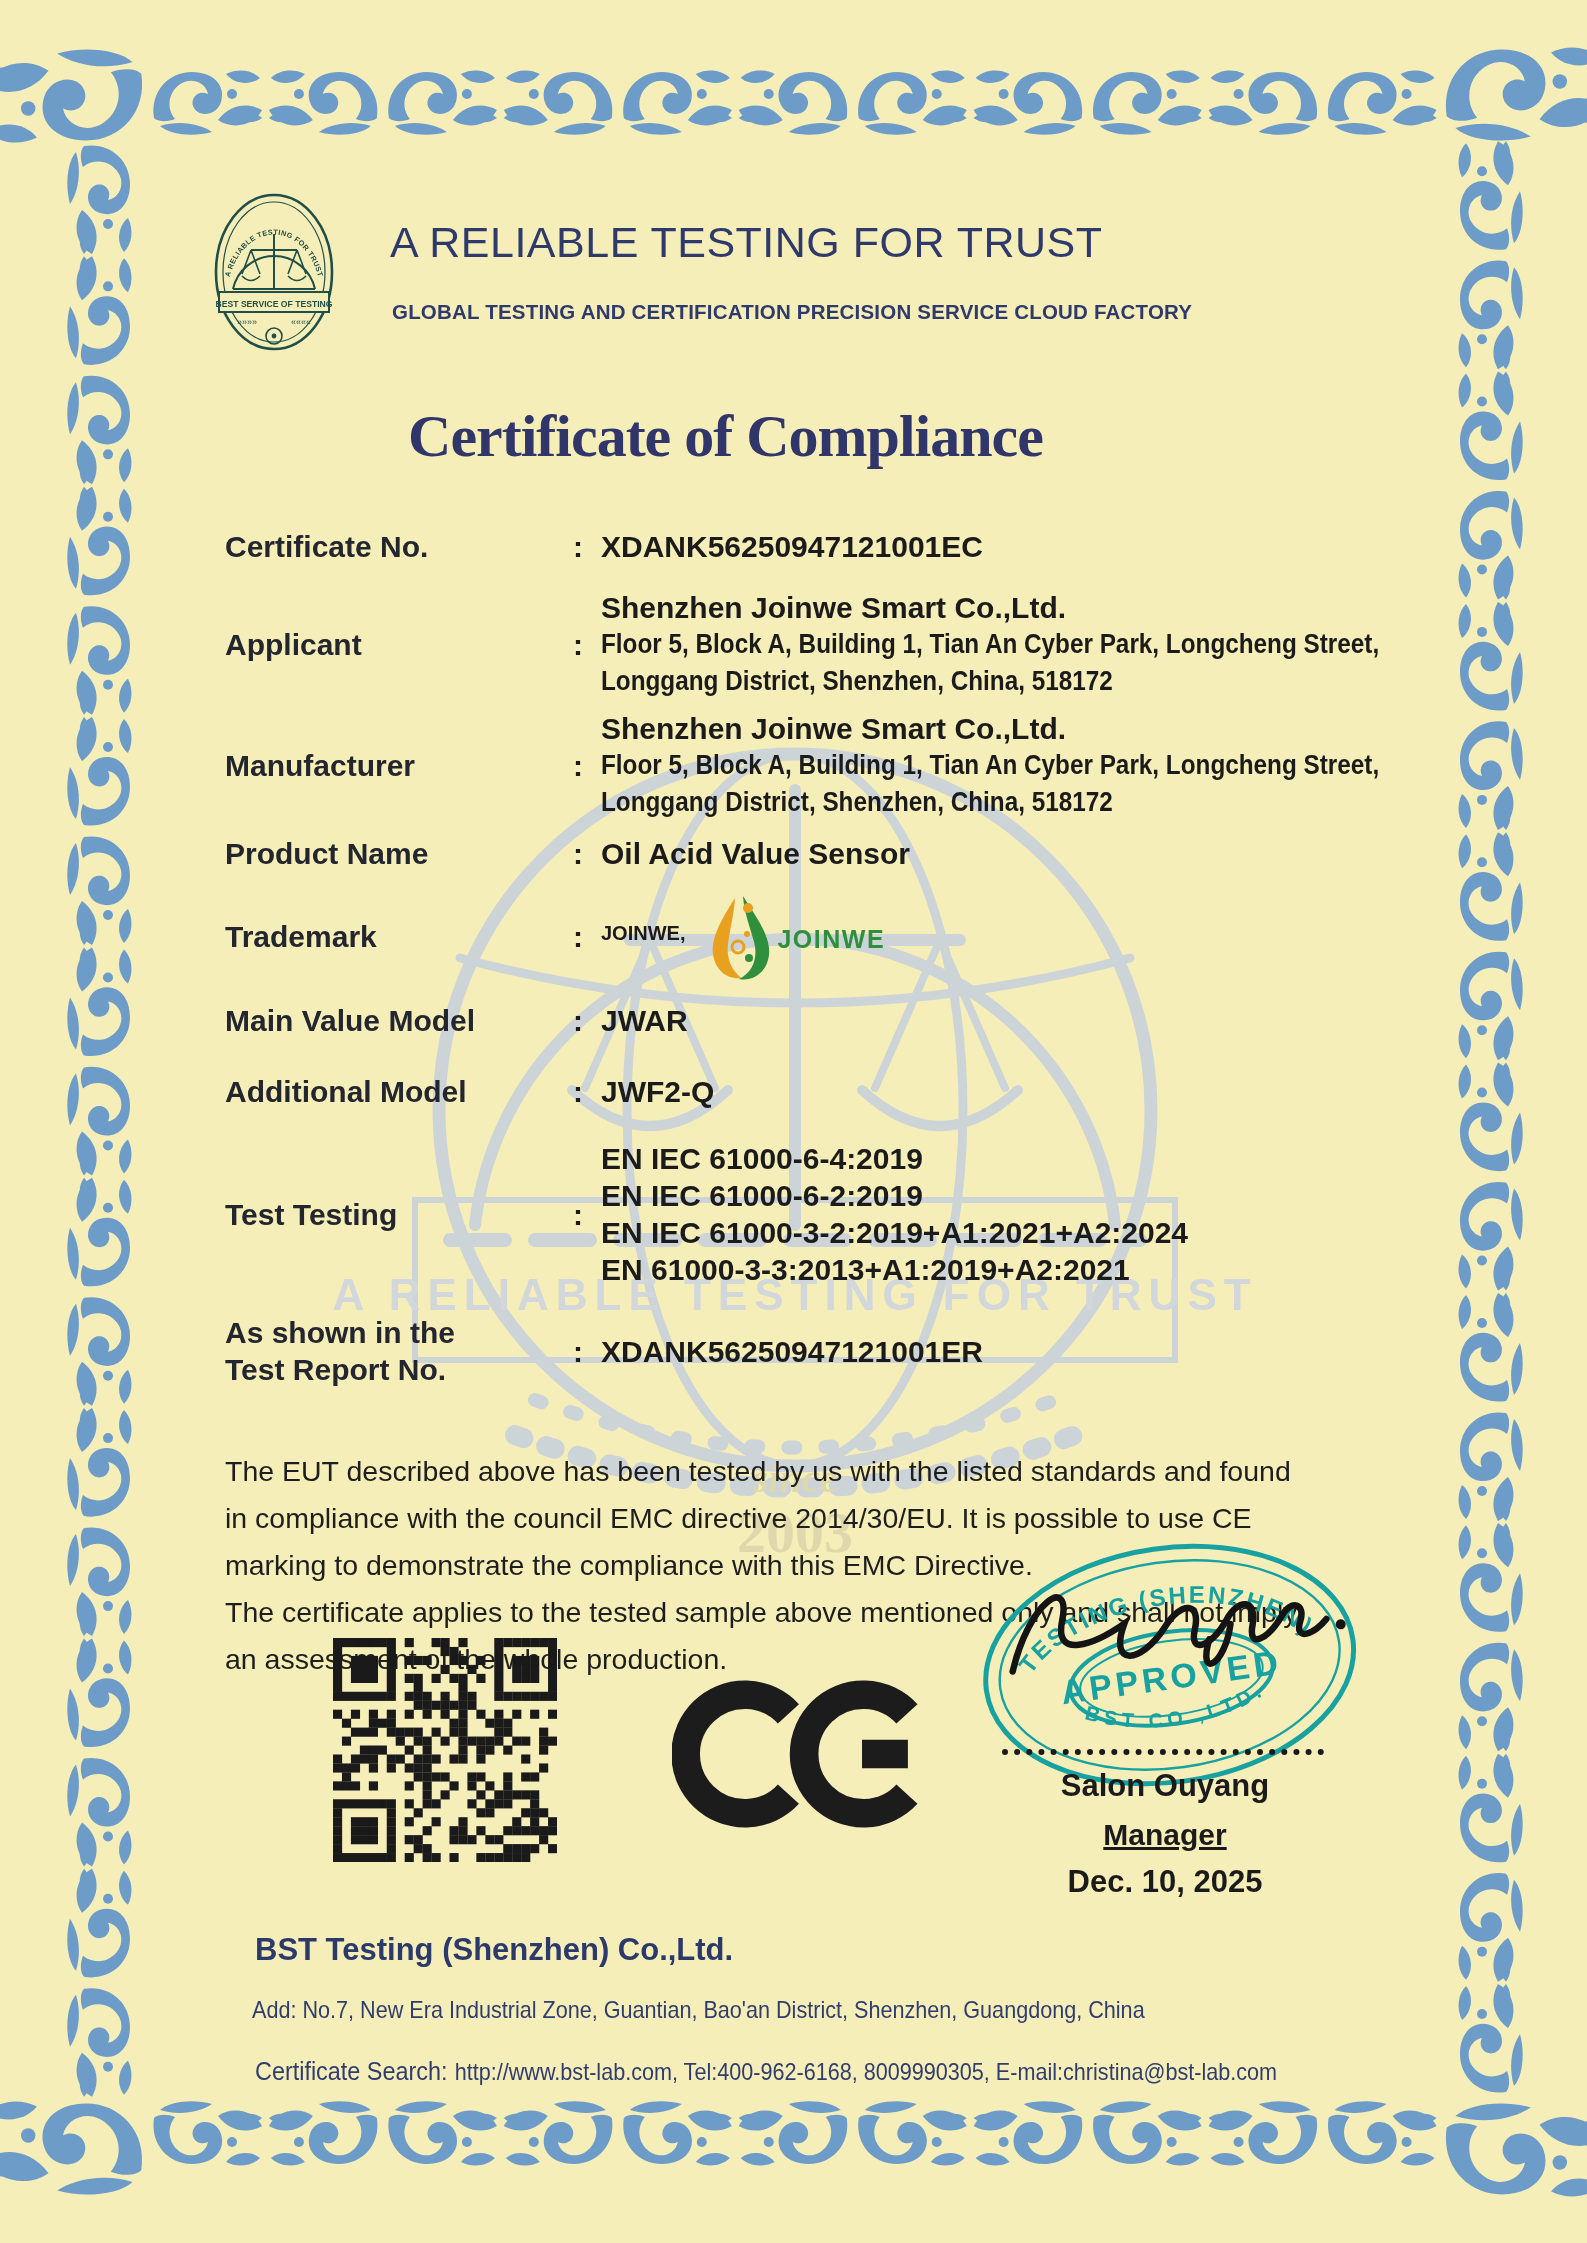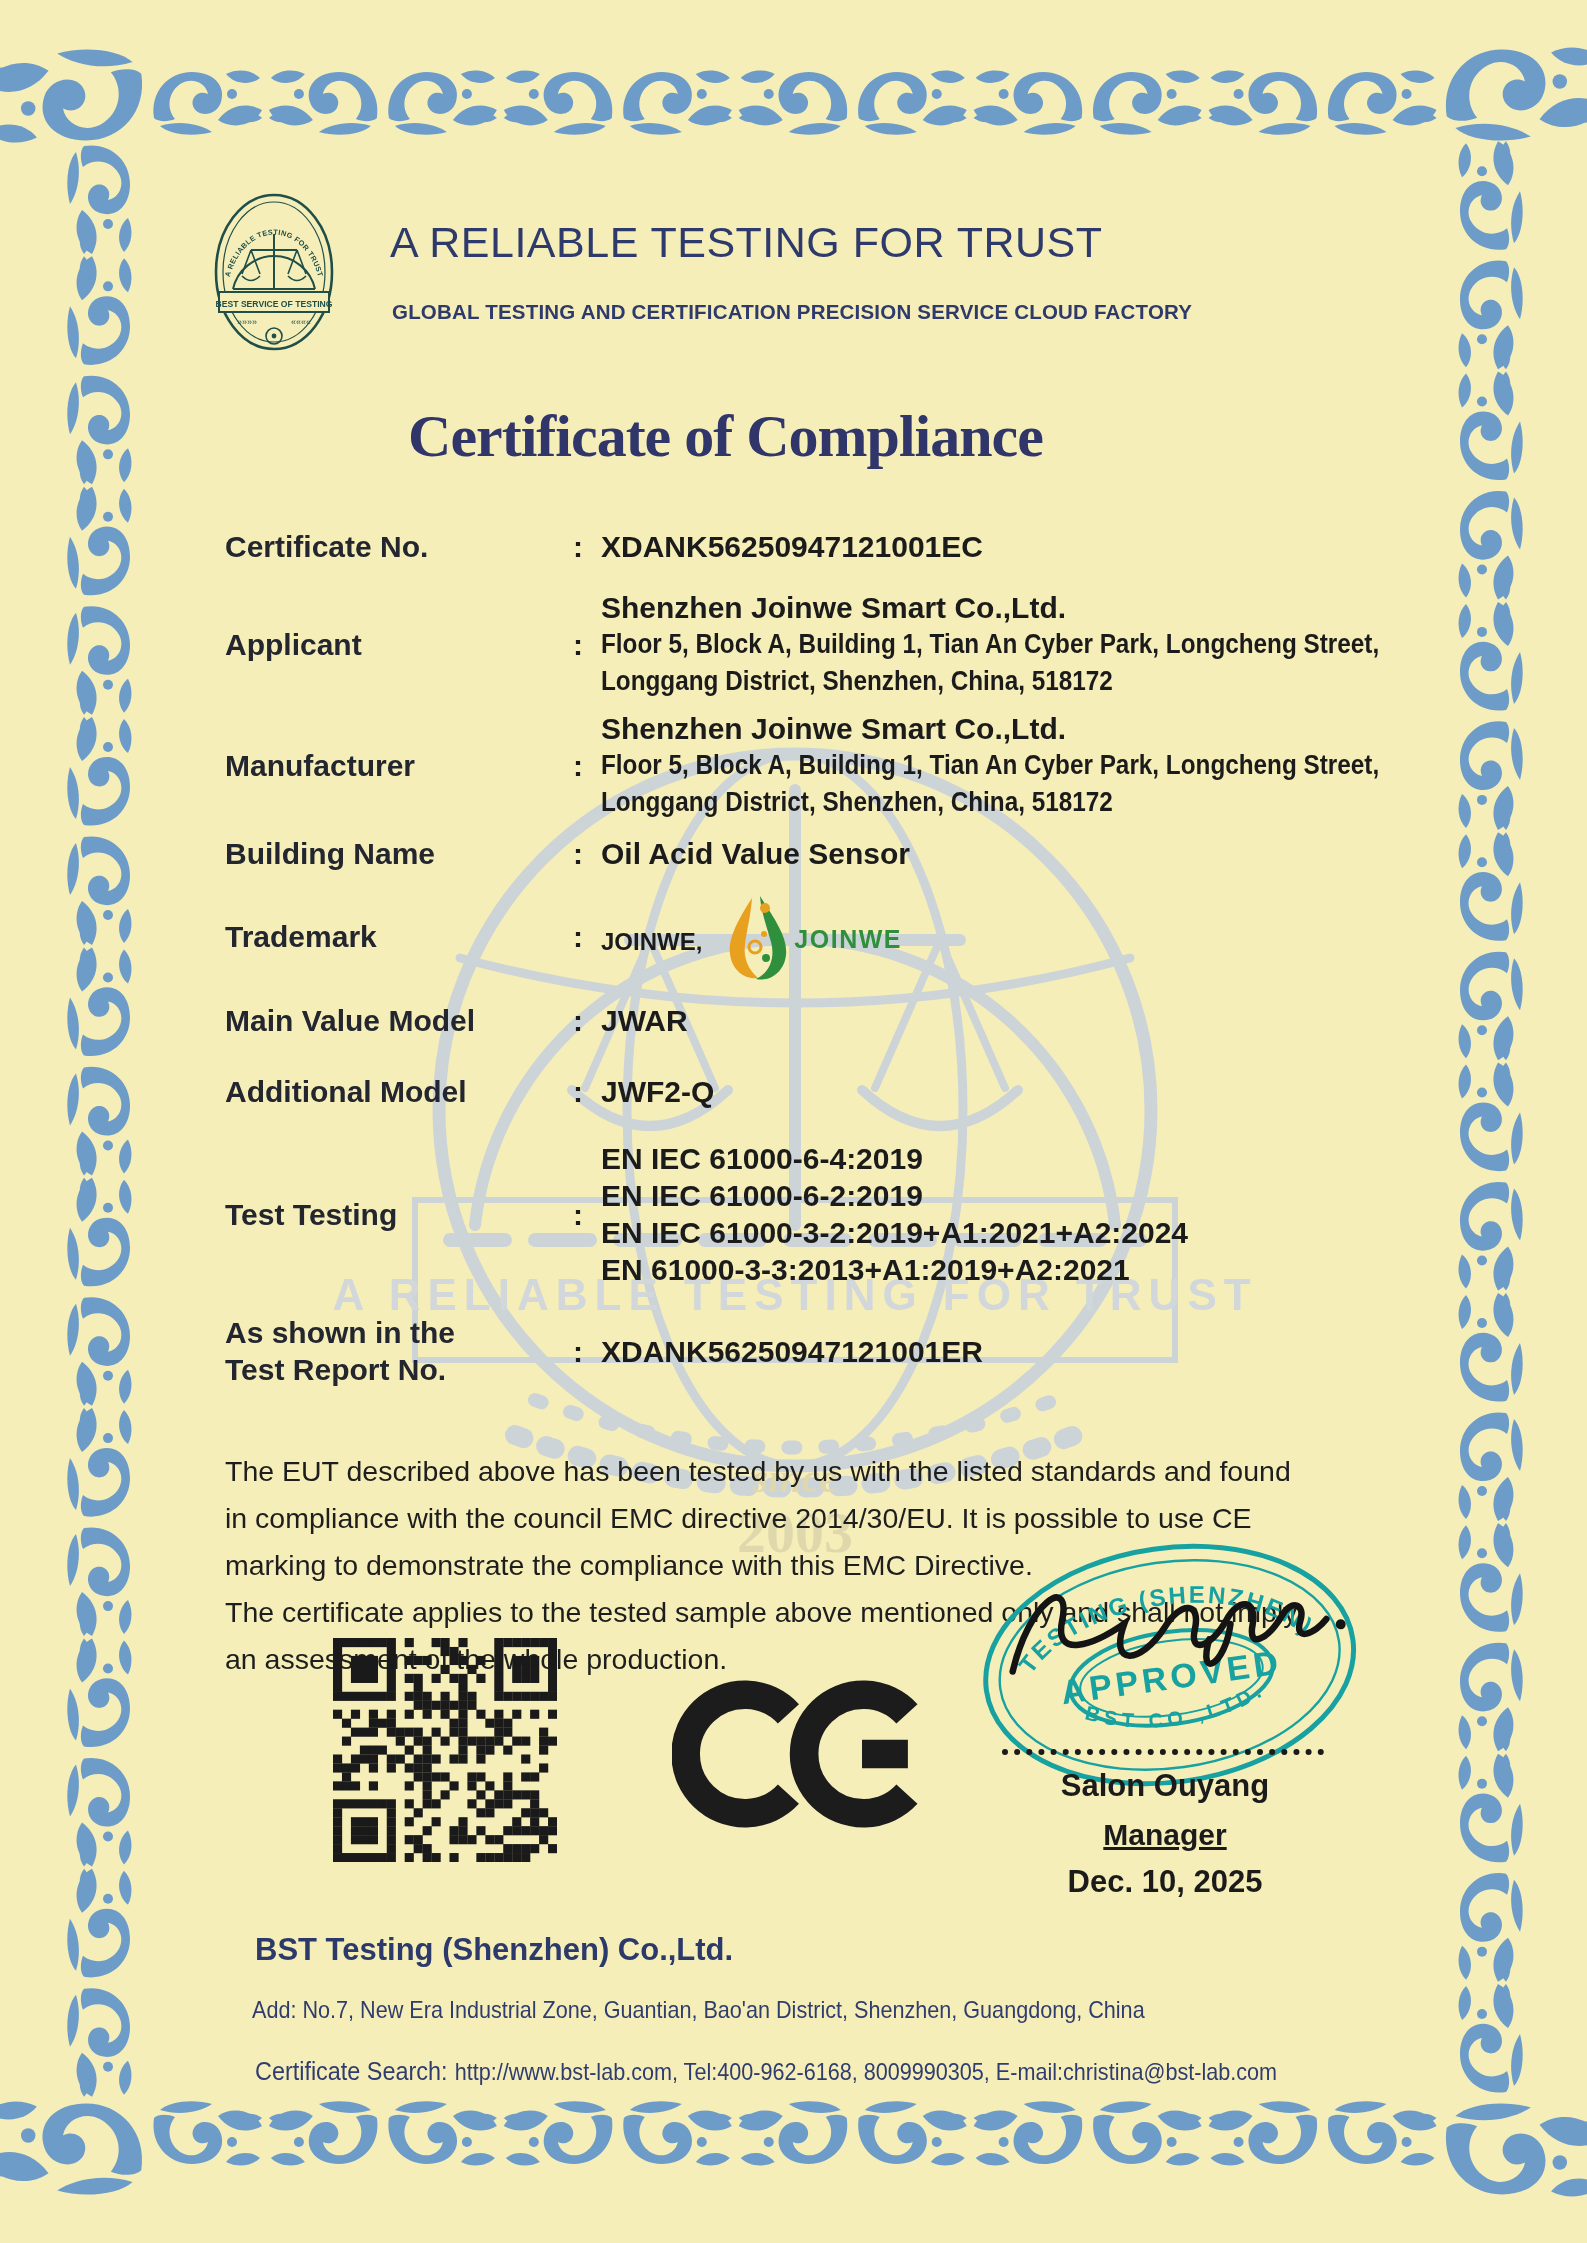--- a/index.html
+++ b/index.html
@@ -32,21 +32,21 @@
   .fcolon{width:46px;font-weight:700;font-size:30px;line-height:37px;color:#1b1b1b;text-align:center;flex-shrink:0;}
   .fvalue{flex:1;font-weight:700;font-size:30px;line-height:37px;color:#1b1b1b;}
   .addr{font-size:27px;}
   .squeeze{display:inline-block;transform:scaleX(.9);transform-origin:0 50%;white-space:nowrap;}
   .mb1{margin-bottom:24px;} .mb2{margin-bottom:10px;} .mb3{margin-bottom:14px;}
   .mb4{margin-bottom:20px;} .mb5{margin-bottom:18px;} .mb6{margin-bottom:34px;}
   .mb7{margin-bottom:30px;} .mb8{margin-bottom:26px;}
   .tm-row{align-items:flex-start;}
   .tm-row .flabel,.tm-row .fcolon{padding-top:26px;}
   .tm-value{display:flex;align-items:flex-end;}
-  .tm-word{font-size:24px;font-weight:700;color:#1b1b1b;margin-bottom:24px;}
+  .tm-word{font-size:20px;font-weight:700;color:#1b1b1b;margin-bottom:32px;}
   .joinwe{display:flex;flex-direction:row;align-items:center;margin-left:20px;}
   .joinwe-text{color:#2f8f3c;font-weight:700;font-size:25px;letter-spacing:1.5px;margin-top:2px;}
 
   
   .body-text{left:225px;top:1448px;width:1220px;font-size:28.5px;line-height:47px;color:#1e1e1e;}
 
   
   #qr{left:333px;top:1638px;}
   #ce{left:672px;top:1668px;}
   #stamp{left:975px;top:1540px;transform:rotate(-8deg);}
@@ -217,21 +217,21 @@
       <div class="flabel">Manufacturer</div>
       <div class="fcolon">:</div>
       <div class="fvalue">
         <div>Shenzhen Joinwe Smart Co.,Ltd.</div>
         <div class="addr"><span class="squeeze">Floor 5, Block A, Building 1, Tian An Cyber Park, Longcheng Street,</span></div>
         <div class="addr"><span class="squeeze">Longgang District, Shenzhen, China, 518172</span></div>
       </div>
     </div>
 
     <div class="frow mb4">
-      <div class="flabel">Building Name</div>
+      <div class="flabel">Product Name</div>
       <div class="fcolon">:</div>
       <div class="fvalue">Oil Acid Value Sensor</div>
     </div>
 
     <div class="frow tm-row mb5">
       <div class="flabel">Trademark</div>
       <div class="fcolon">:</div>
       <div class="fvalue tm-value">
         <span class="tm-word">JOINWE,</span>
         <span class="joinwe">

